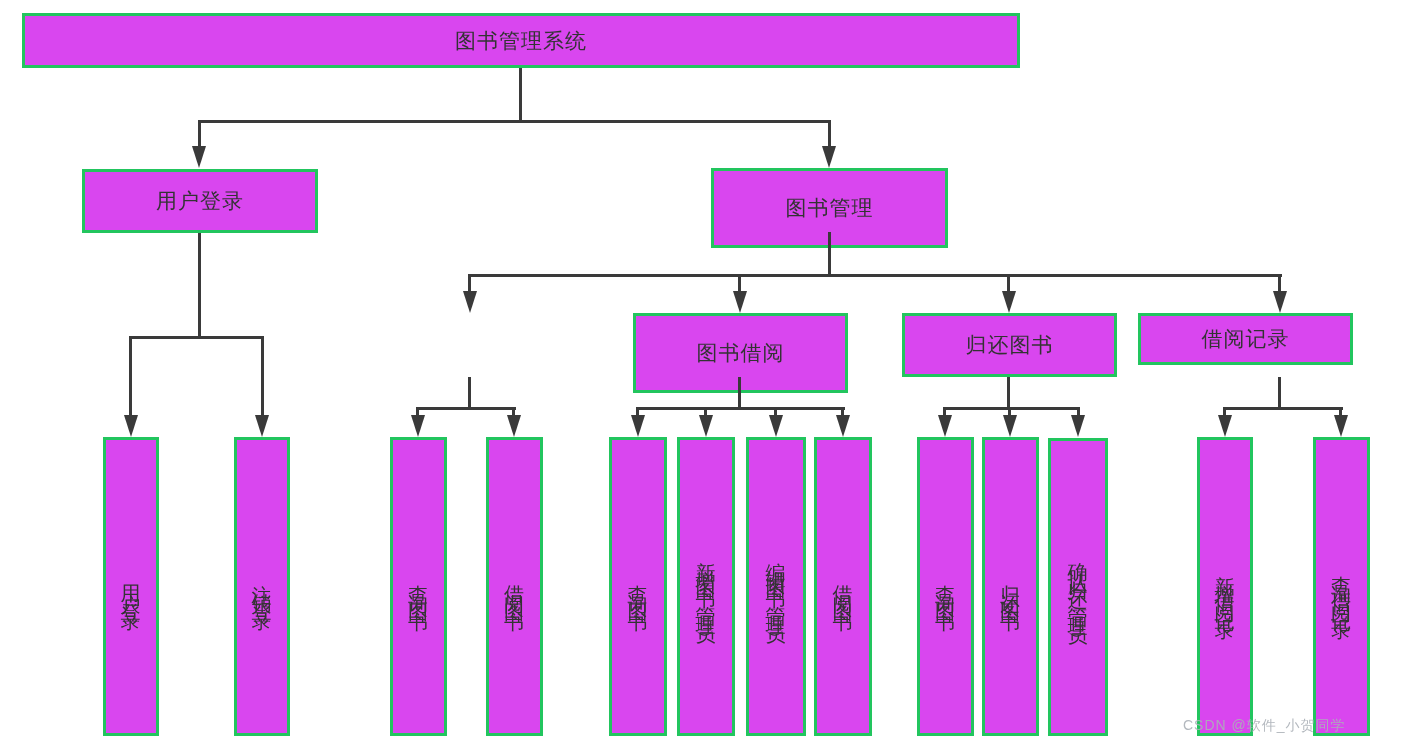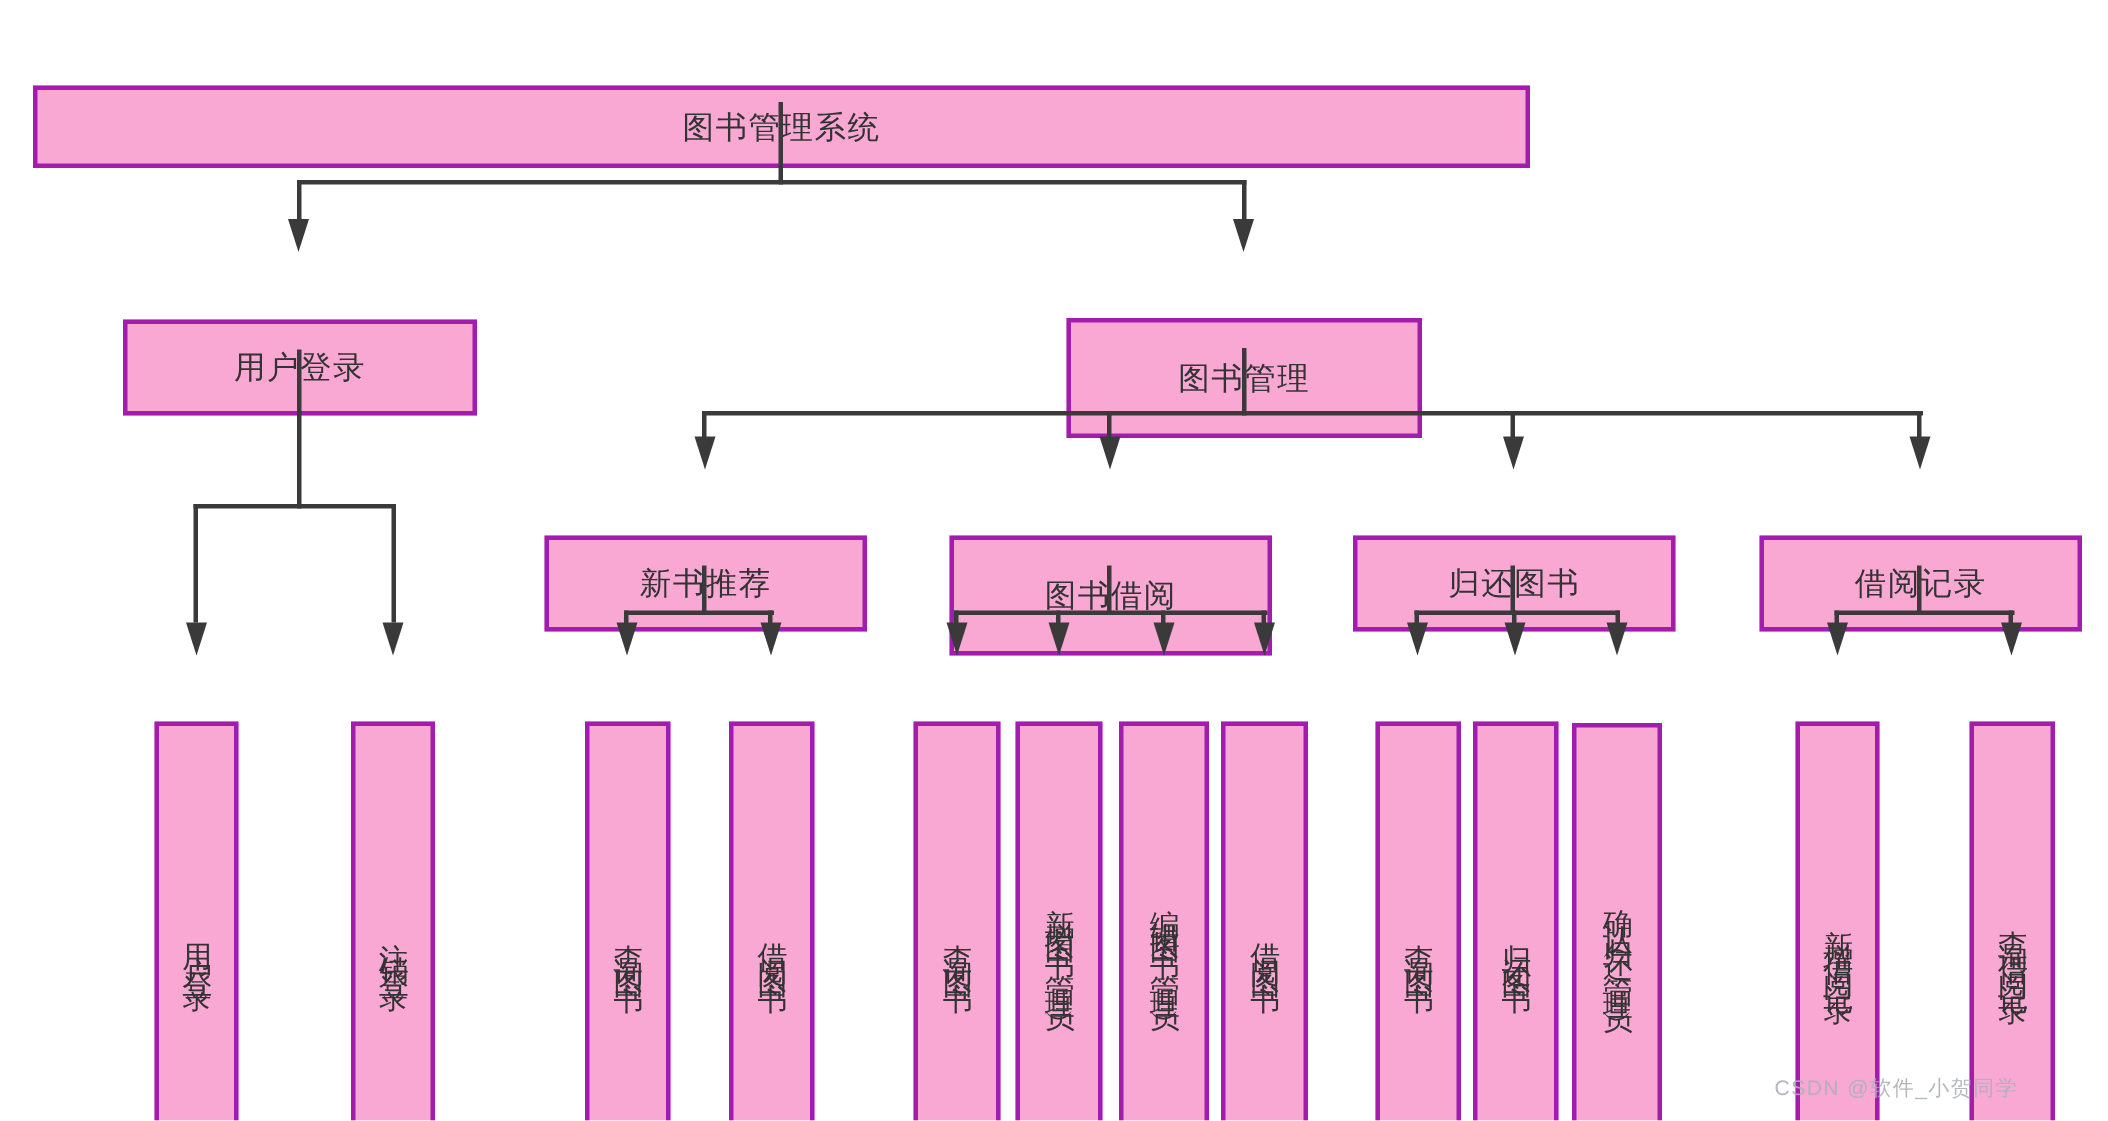--- a/index.html
+++ b/index.html
@@ -7,27 +7,26 @@
   #canvas {
     position: relative;
     width: 1405px;
     height: 747px;
     background: #ffffff;
     overflow: hidden;
   }
   .box {
     position: absolute;
     box-sizing: border-box;
-    border: 3px solid #a21caf;
-    background: #f9a8d4;
+    border: 3px solid #22c55e;
+    background: #d946ef;
     display: flex;
     align-items: center;
     justify-content: center;
     color: #333333;
-    margin-top: 44px;
   }
   .hbox { font-size: 21px; letter-spacing: 1px; }
   .leaf span {
     writing-mode: vertical-rl;
     text-orientation: mixed;
     font-size: 20px;
     letter-spacing: 9px;
     line-height: 1;
     color: #333333;
     white-space: nowrap;
@@ -86,30 +85,27 @@
   <div class="hl" style="left:468px; top:274px; width:814px;"></div>
   <div class="vl" style="left:468px; top:274px; height:19px;"></div>
   <div class="ah" style="left:463px; top:291px;"></div>
   <div class="vl" style="left:738px; top:274px; height:19px;"></div>
   <div class="ah" style="left:733px; top:291px;"></div>
   <div class="vl" style="left:1007px; top:274px; height:19px;"></div>
   <div class="ah" style="left:1002px; top:291px;"></div>
   <div class="vl" style="left:1278px; top:274px; height:19px;"></div>
   <div class="ah" style="left:1273px; top:291px;"></div>
 
-  <div class="box hbox" style="left:363px; top:313px; width:215px; height:64px;">
-    <span>新书推荐</span>
-  </div>
   <div class="box hbox" style="left:633px; top:313px; width:215px; height:80px;">
     <span>图书借阅</span>
   </div>
   <div class="box hbox" style="left:902px; top:313px; width:215px; height:64px;">
     <span>归还图书</span>
   </div>
-  <div class="box hbox" style="left:1173px; top:313px; width:215px; height:64px;">
+  <div class="box hbox" style="left:1138px; top:313px; width:215px; height:52px;">
     <span>借阅记录</span>
   </div>
 
   <div class="vl" style="left:468px; top:377px; height:33px;"></div>
   <div class="hl" style="left:416px; top:407px; width:100px;"></div>
   <div class="vl" style="left:416px; top:407px; height:10px;"></div>
   <div class="ah" style="left:411px; top:415px;"></div>
   <div class="vl" style="left:512px; top:407px; height:10px;"></div>
   <div class="ah" style="left:507px; top:415px;"></div>
 

